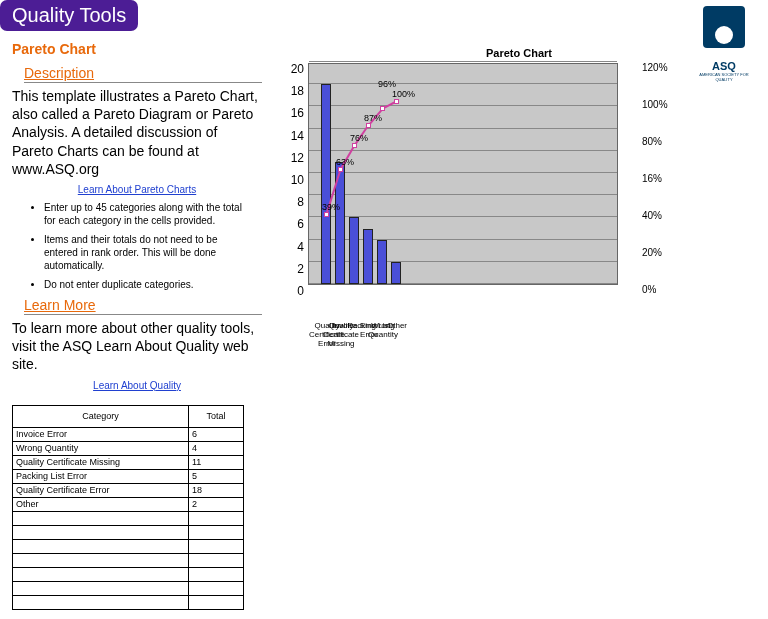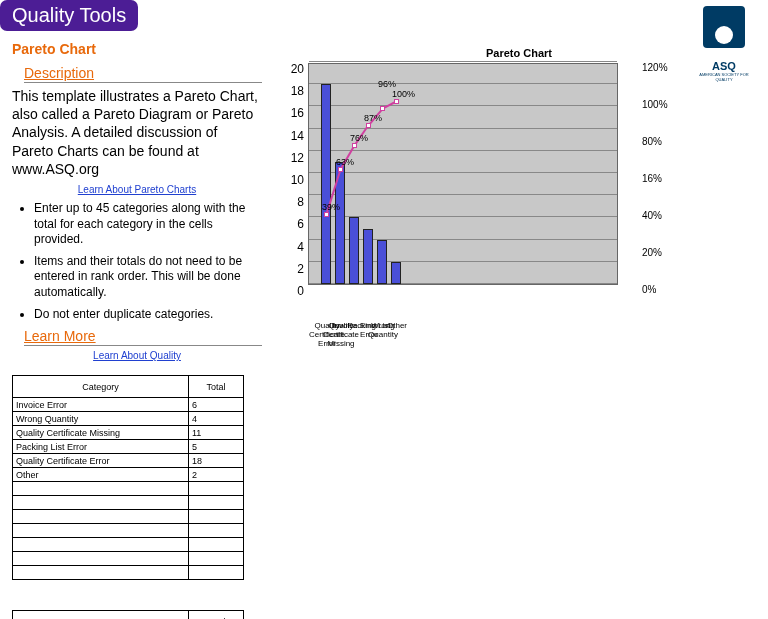--- a/index.html
+++ b/index.html
@@ -11,21 +11,21 @@
   .logo-text { font-size: 11px; font-weight: bold; color: #003b64; margin-top: 12px; }
   .logo-sub { font-size: 4px; color: #003b64; }
   .content { display: flex; padding: 6px 12px 0 12px; gap: 20px; }
   .left { width: 250px; }
   .right { flex: 1; }
   .sub-title { color: #e8690b; font-size: 14px; font-weight: bold; margin: 4px 0 8px 0; }
   .section-h { color: #e8690b; font-size: 14px; font-weight: normal; text-decoration: underline; border-bottom: 1.5px solid #888; padding-bottom: 1px; margin: 6px 0 4px 12px; }
   .desc, .learn-txt { font-size: 14px; line-height: 1.3; margin-bottom: 6px; }
   .link { color: #2040d0; text-decoration: underline; display: block; text-align: center; font-size: 10px; margin: 4px 0; }
   ul { list-style: disc; padding-left: 16px; }
-  li { font-size: 12px; margin: 6px 6px; line-height: 1.3; }
+  li { font-size: 10px; margin: 6px 16px; line-height: 1.3; }
   .chart-title { text-align: center; font-weight: bold; font-size: 11px; margin: 10px 0 4px 0; }
   .chart-wrap { display: flex; }
   .ylabels { width: 26px; text-align: right; font-size: 12px; padding-right: 4px; }
   .yl { height: 22.2px; line-height: 1; }
   .plot { position: relative; width: 310px; height: 222px; background: #c8c8c8; border: 1px solid #666; }
   .grid { position: absolute; left: 0; right: 0; border-top: 1px solid #888; }
   .bar { position: absolute; bottom: 0; width: 10px; background: #4a4fd8; border: 0.5px solid #222; }
   .cum-pt { position: absolute; width: 5px; height: 5px; border: 1px solid #d040a0; background: #fff; transform: translate(-2px,-2px); }
   .cum-line { position: absolute; height: 1.5px; background: #d040a0; transform-origin: left center; }
   .cum-lbl { position: absolute; font-size: 9px; white-space: nowrap; transform: translate(-4px,-12px); }
@@ -57,20 +57,21 @@
     <div class="sub-title">Pareto Chart</div>
     <div class="section-h">Description</div>
     <div class="desc">This template illustrates a Pareto Chart, also called a Pareto Diagram or Pareto Analysis.  A detailed discussion of Pareto Charts can be found at www.ASQ.org</div>
     <a class="link">Learn About Pareto Charts</a>
     <ul>
       <li>Enter up to 45 categories along with the total for each category in the cells provided.</li>
       <li>Items and their totals do not need to be entered in rank order.  This will be done automatically.</li>
       <li>Do not enter duplicate categories.</li>
     </ul>
     <div class="section-h">Learn More</div>
+    <div class="learn-txt">To learn more about other quality tools, visit the ASQ Learn About Quality web site.</div>
     <a class="link">Learn About Quality</a>
   </div>
 
   <div class="right">
     <div class="chart-title">Pareto Chart</div>
     <div class="chart-wrap">
       <div class="ylabels" id="ylabels">
           <div class="yl">20</div>
           <div class="yl">18</div>
           <div class="yl">16</div>

